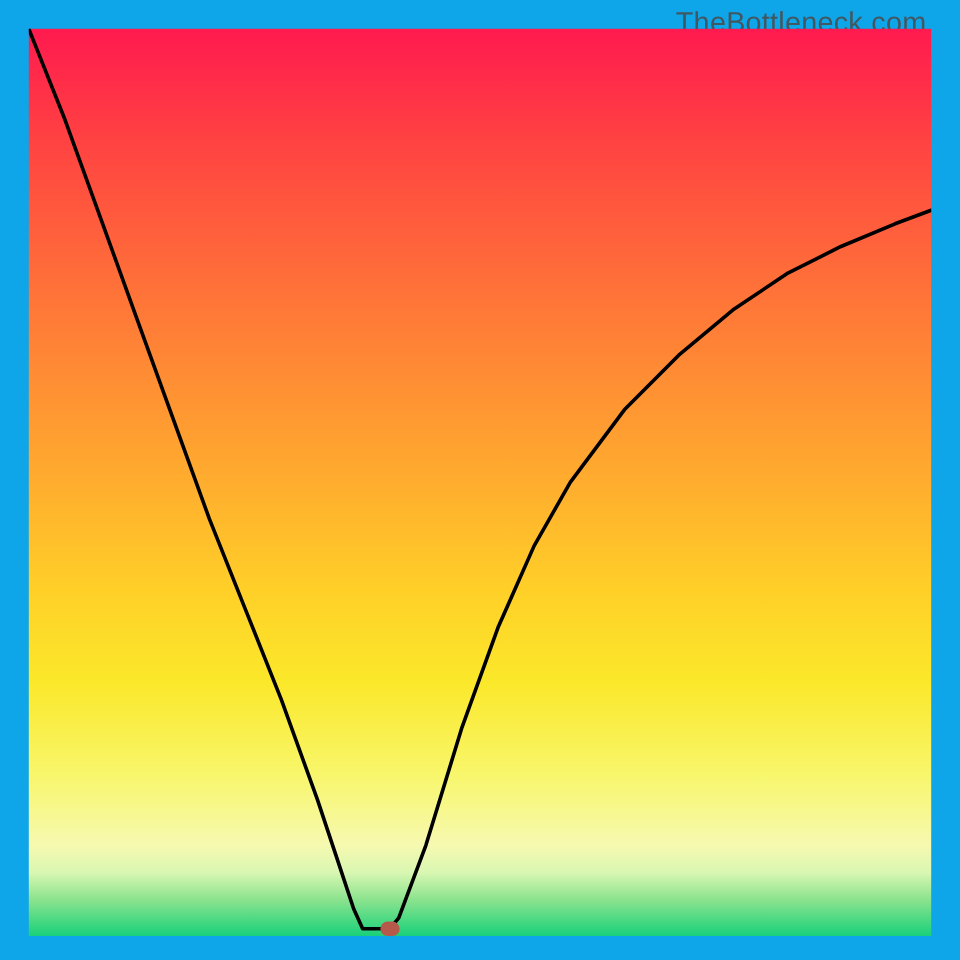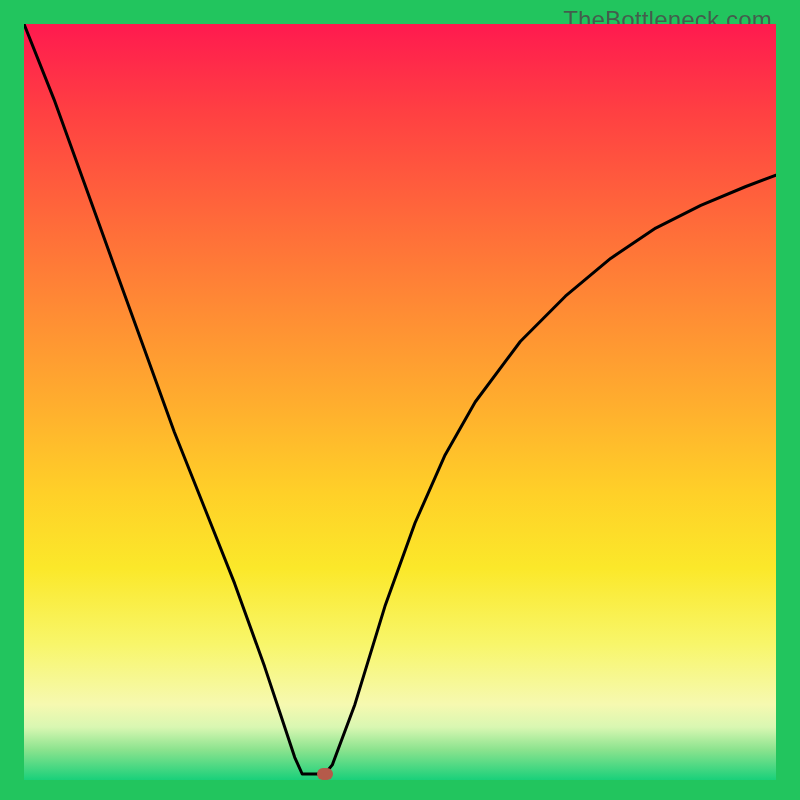--- a/index.html
+++ b/index.html
@@ -10,21 +10,21 @@
     background: #000;
     font-family: Arial, Helvetica, sans-serif;
     overflow: hidden;
   }
   .frame {
     position: absolute;
     left: 0;
     top: 0;
     width: 800px;
     height: 800px;
-    background: #22c55e;
+    background: #0ea5e9;
     text-decoration: underline;
   }
   .plot {
     position: absolute;
     left: 24px;
     top: 24px;
     width: 752px;
     height: 756px;
     
     background: linear-gradient(

